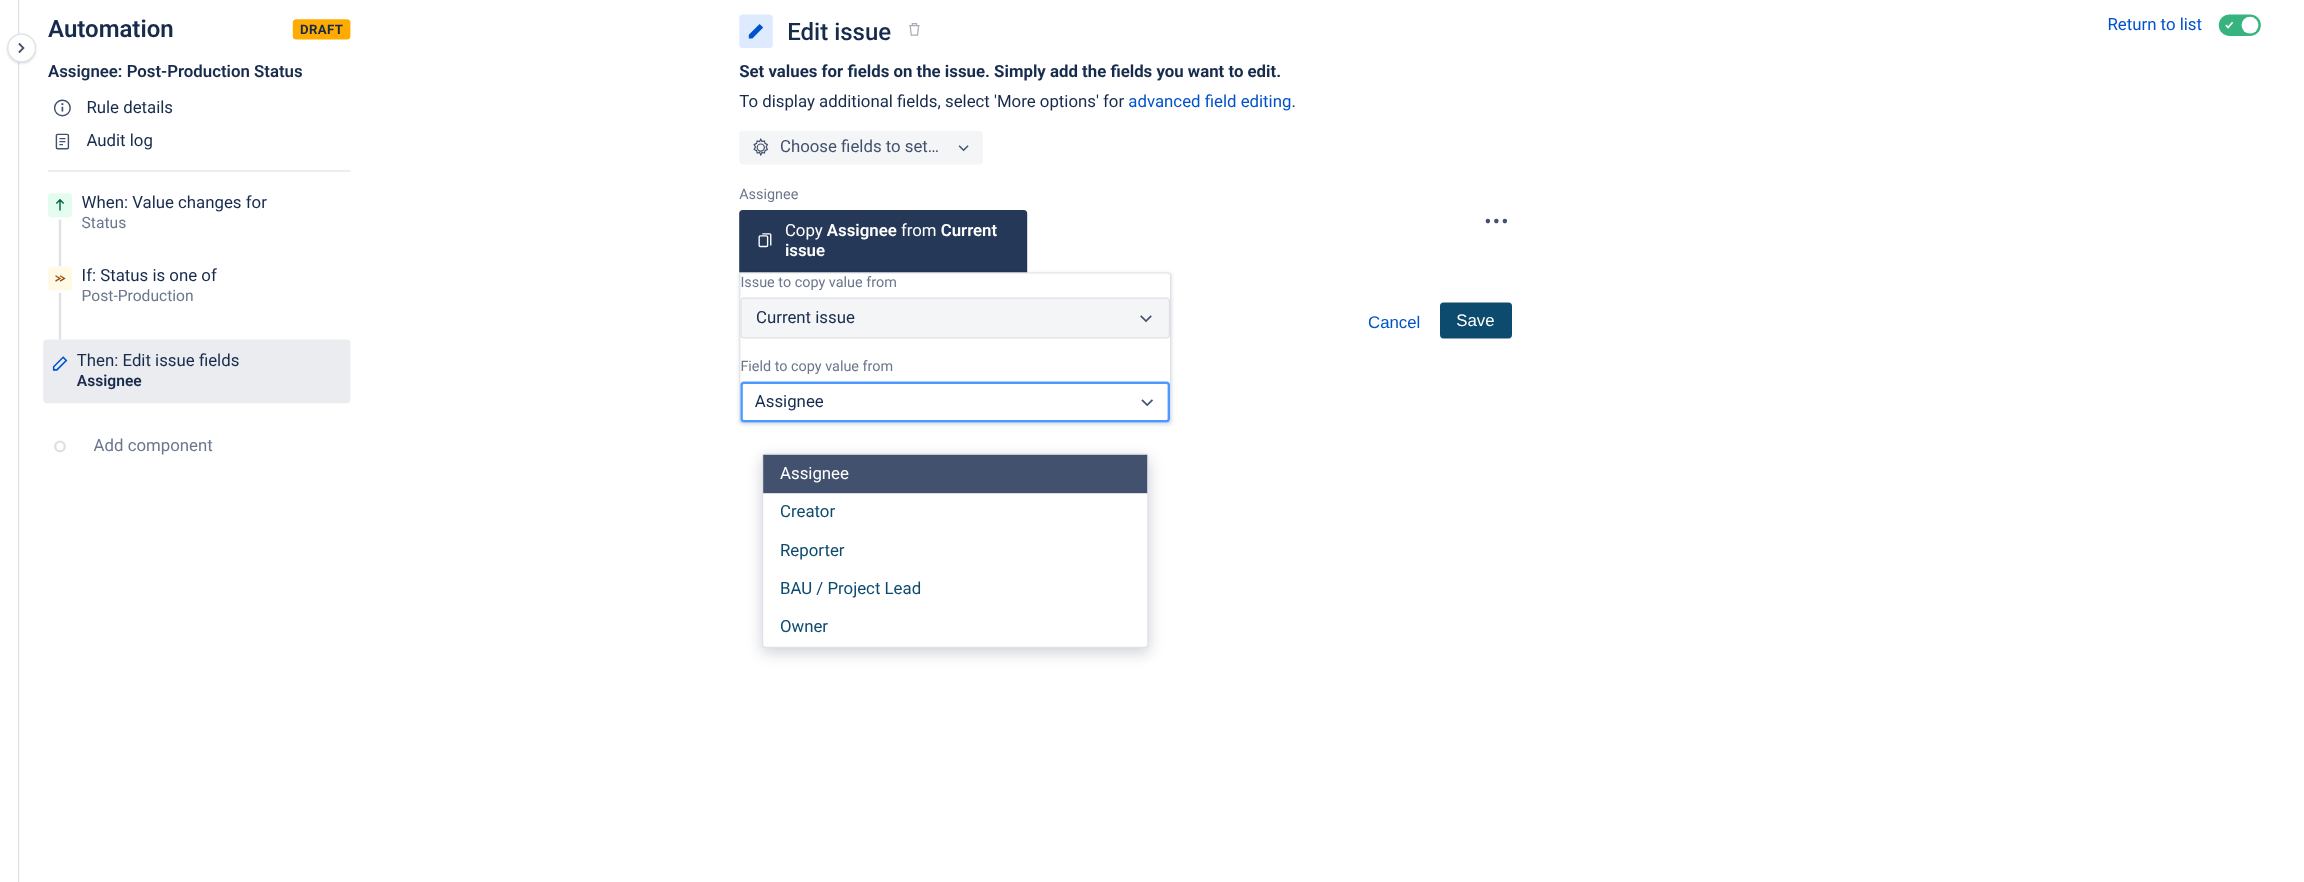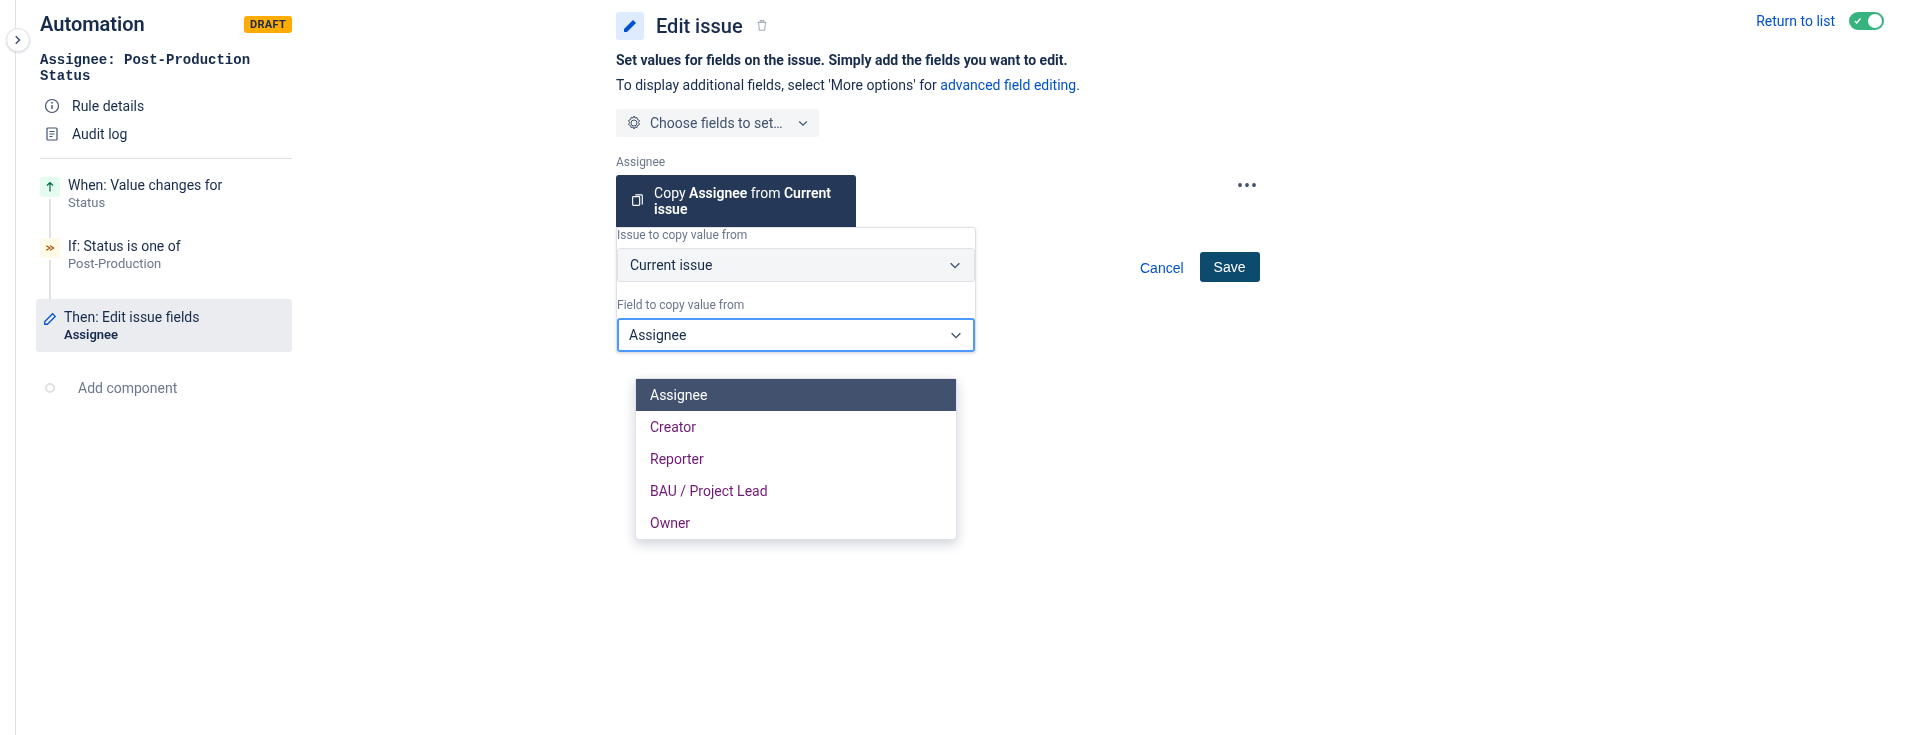--- a/index.html
+++ b/index.html
@@ -5,21 +5,21 @@
   * { box-sizing: border-box; margin: 0; padding: 0; }
   body { font-family: -apple-system, BlinkMacSystemFont, "Segoe UI", Roboto, Helvetica, Arial, sans-serif; font-size: 14px; color: #172B4D; background: #fff; }
   .app { display: flex; width: 1920px; height: 735px; position: relative; }
   .collapse-rail { width: 16px; border-right: 1px solid #DFE1E6; position: relative; }
   .collapse-btn { position: absolute; top: 28px; left: 6px; width: 24px; height: 24px; border-radius: 50%; background: #fff; border: 1px solid #DFE1E6; box-shadow: 0 1px 2px rgba(9,30,66,.15); display: flex; align-items: center; justify-content: center; cursor: pointer; color: #42526E; }
   .collapse-btn svg { width: 12px; height: 12px; }
   .sidebar { width: 300px; padding: 12px 24px 24px 24px; }
   .title-row { display: flex; align-items: center; justify-content: space-between; margin-bottom: 16px; }
   .title { font-size: 20px; font-weight: 600; color: #172B4D; }
   .draft-badge { background: #FFAB00; color: #172B4D; font-size: 11px; font-weight: 700; padding: 2px 6px; border-radius: 3px; letter-spacing: .3px; }
-  .subtitle { font-size: 14px; font-weight: 600; color: #172B4D; margin-bottom: 8px; font-family: Liberation Mono, monospace; }
+  .subtitle { font-size: 14px; font-weight: 600; color: #172B4D; margin-bottom: 8px; }
   .nav-item { display: flex; align-items: center; gap: 12px; padding: 6px 4px; font-size: 14px; color: #172B4D; cursor: pointer; }
   .nav-item svg { width: 16px; height: 16px; color: #42526E; flex-shrink: 0; }
   .divider { border: none; border-top: 1px solid #DFE1E6; margin: 10px 0 18px 0; }
   .rule-step { position: relative; padding-left: 28px; margin-bottom: 28px; }
   .rule-step .icon-box { position: absolute; left: 0; top: 0; width: 20px; height: 20px; border-radius: 3px; display: flex; align-items: center; justify-content: center; }
   .icon-when { background: #E3FCEF; color: #006644; }
   .icon-if { background: #FFFAE6; color: #974F0C; }
   .rule-step .step-title { font-size: 14px; color: #172B4D; }
   .rule-step .step-sub { font-size: 13px; color: #6B778C; margin-top: 2px; }
   .rule-step-selected { background: #EBECF0; border-radius: 3px; padding: 10px 8px 10px 28px; margin-left: -4px; margin-bottom: 28px; }
@@ -63,21 +63,21 @@
   .btn-save { background: #0c4a6e; color: #fff; border: none; border-radius: 3px; padding: 7px 14px; font-size: 14px; cursor: pointer; }
 
   .inner-label { font-size: 12px; color: #6B778C; margin-bottom: 6px; }
   .select-box { background: #F4F5F7; border: 1px solid #DFE1E6; border-radius: 3px; padding: 8px 12px; display: flex; align-items: center; justify-content: space-between; font-size: 14px; color: #172B4D; margin-bottom: 16px; cursor: pointer; }
   .select-box svg { width: 14px; height: 14px; color: #42526E; }
   .input-box { background: #fff; border: 2px solid #4C9AFF; border-radius: 3px; padding: 7px 10px; display: flex; align-items: center; justify-content: space-between; font-size: 14px; color: #172B4D; margin-bottom: 0; cursor: text; }
   .input-box input { border: none; outline: none; font-size: 14px; width: 100%; background: transparent; color: #172B4D; font-family: inherit;}
   .input-box svg { width: 14px; height: 14px; color: #42526E; flex-shrink: 0; }
 
   .dropdown { position: absolute; top: 150px; left: 18px; right: 18px; background: #fff; border: 1px solid #DFE1E6; box-shadow: 0 4px 12px rgba(9,30,66,.2); border-radius: 3px; z-index: 10; }
-  .dropdown-item { padding: 8px 14px; font-size: 14px; color: #701a75; cursor: pointer; }
+  .dropdown-item { padding: 8px 14px; font-size: 14px; color: #0c4a6e; cursor: pointer; }
   .dropdown-item.selected { background: #42526E; color: #fff; }
 </style>
 </head>
 <body>
 
 <div class="app">
   <div class="collapse-rail">
     <div class="collapse-btn">
       <svg viewBox="0 0 16 16">
           <path fill="none" stroke="currentColor" stroke-width="2" d="M5 3l5 5-5 5"></path>

